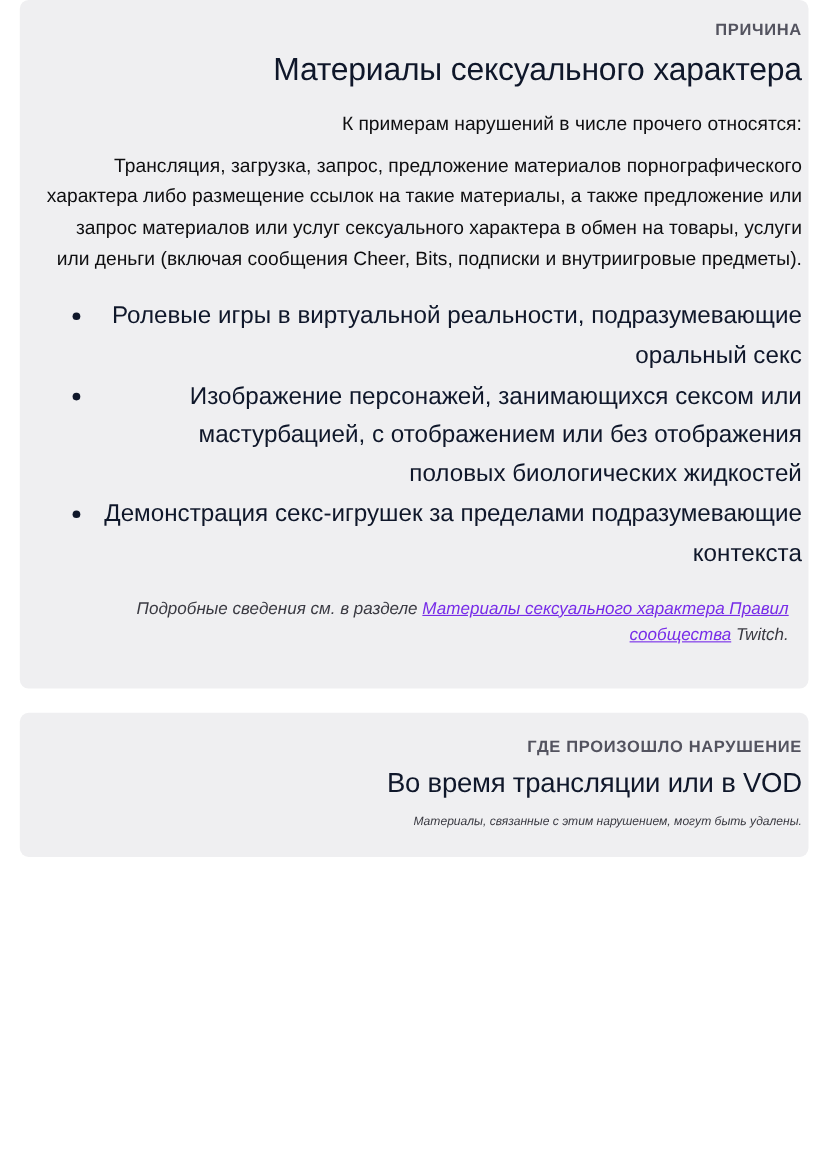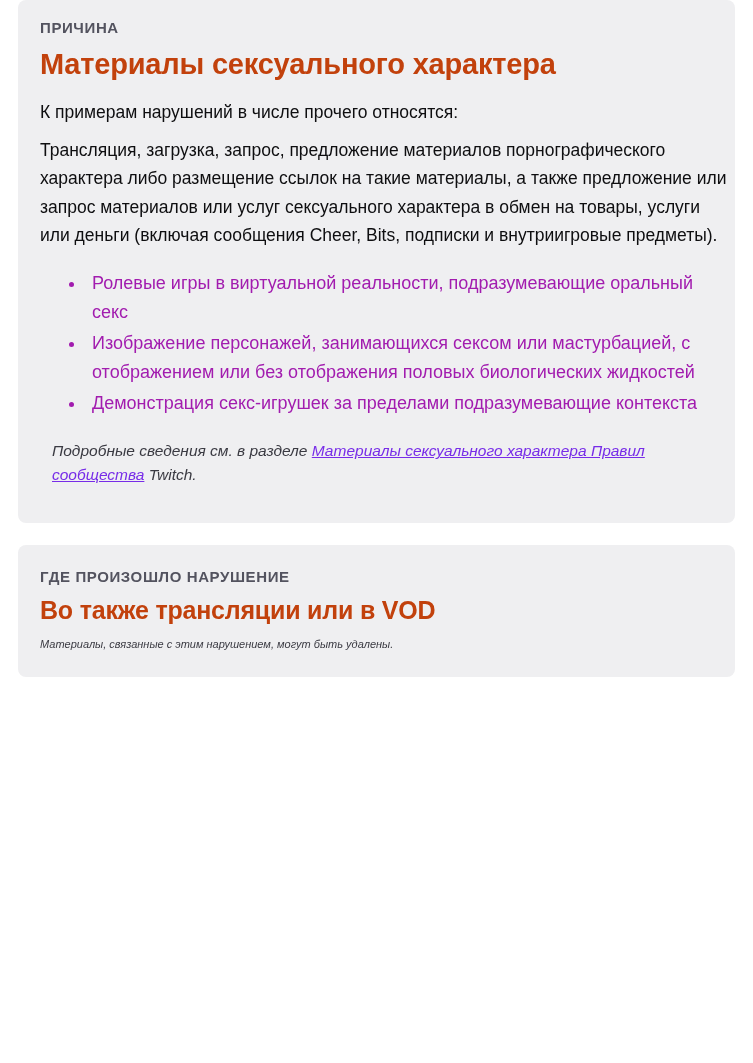--- a/index.html
+++ b/index.html
@@ -18,39 +18,40 @@
     width: 753px;
     box-sizing: border-box;
     padding: 0 18px;
   }
   .card {
     background: #efeff1;
     border-radius: 8px;
     box-sizing: border-box;
     padding: 22px 6px 24px 22px;
     margin-bottom: 22px;
+    text-align: right;
   }
   .card.first {
     padding-top: 18px;
   }
   .eyebrow {
     font-size: 15px;
     font-weight: 700;
     letter-spacing: 0.6px;
     color: #53535f;
     text-transform: uppercase;
     margin: 0 0 8px 0;
     line-height: 1.3;
   }
   .headline {
     font-size: 29px;
-    font-weight: 700;
+    font-weight: 400;
     line-height: 1.25;
     margin: 0 0 16px 0;
-    color: #c2410c;
+    color: #0f172a;
     letter-spacing: -0.2px;
   }
   .headline.small {
     font-size: 25px;
     margin-bottom: 10px;
   }
   .body-text {
     font-size: 17.5px;
     line-height: 1.62;
     margin: 0 0 20px 0;
@@ -58,24 +59,24 @@
   }
   .body-text.tight {
     margin-bottom: 10px;
   }
   ul.violations {
     margin: 0 0 22px 0;
     padding-left: 46px;
     list-style: disc;
   }
   ul.violations li {
-    font-size: 18px;
+    font-size: 22px;
     line-height: 1.6;
     margin-bottom: 2px;
-    color: #a21caf;
+    color: #0f172a;
     padding-left: 6px;
   }
   .note {
     font-size: 15.5px;
     font-style: italic;
     line-height: 1.55;
     color: #3a3a42;
     margin: 12px;
   }
   .note a {
@@ -116,18 +117,18 @@
     <ul class="violations">
       <li>Ролевые игры в виртуальной реальности, подразумевающие оральный секс</li>
       <li>Изображение персонажей, занимающихся сексом или мастурбацией, с отображением или без отображения половых биологических жидкостей</li>
       <li>Демонстрация секс-игрушек за пределами подразумевающие контекста</li>
     </ul>
     <p class="note"><span>Подробные сведения см. в разделе </span><a href="#">Материалы сексуального характера Правил сообщества</a><span> Twitch.</span></p>
   </section>
 
   <section class="card">
     <div class="eyebrow">ГДЕ ПРОИЗОШЛО НАРУШЕНИЕ</div>
-    <h2 class="headline small">Во также трансляции или в VOD</h2>
+    <h2 class="headline small">Во время трансляции или в VOD</h2>
     <p class="note-sub">Материалы, связанные с этим нарушением, могут быть удалены.</p>
   </section>
 
 
 </div>
 
 </body></html>

